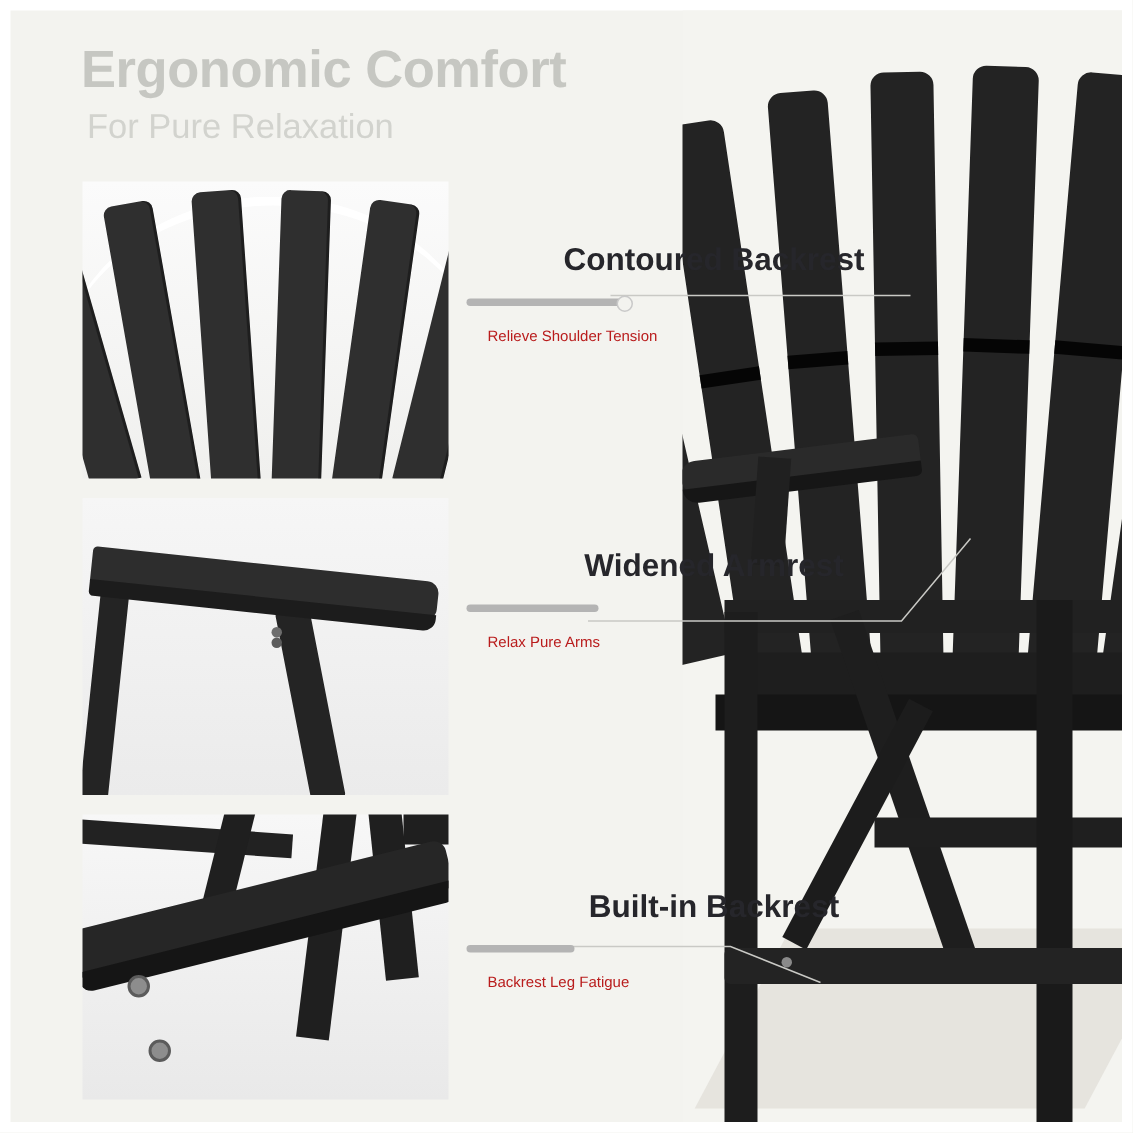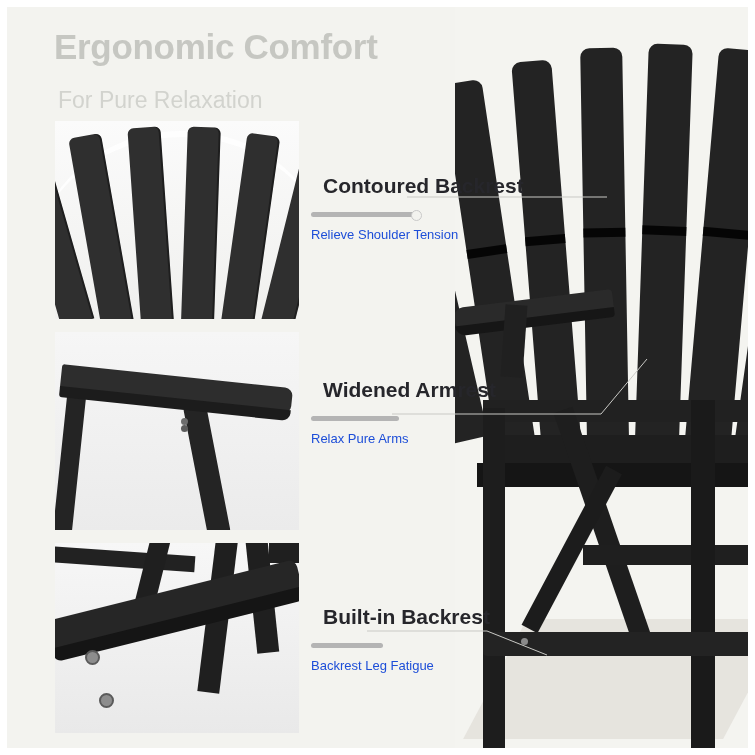--- a/index.html
+++ b/index.html
@@ -22,21 +22,21 @@
   .heading{position:absolute;left:47px;top:20px;}
   .heading h1{
     margin:0;
     font-size:35px;
     font-weight:bold;
     letter-spacing:-0.3px;
     color:#c6c7c2;
     line-height:1.15;
   }
   .heading h2{
-    margin:20px 0 0 4px;
+    margin:4px 0 0 4px;
     font-size:23px;
     font-weight:normal;
     color:#d2d3ce;
     line-height:1.15;
   }
 
   
   .thumb{
     position:absolute;
     left:48px;
@@ -118,34 +118,34 @@
   .foot-leg.f2{left:152px;top:-10px;width:22px;height:160px;transform:rotate(7deg);}
   .foot-leg.f3{left:196px;top:-10px;width:22px;height:120px;transform:rotate(-6deg);}
   .foot-leg.f4{left:214px;top:-10px;width:42px;height:30px;}
 
   
   .feature{position:absolute;left:304px;width:330px;}
   #feature-1{top:155px;}
   #feature-2{top:359px;}
   #feature-3{top:586px;}
   .feature .f-title{
-    font-size:21px;font-weight:bold;color:#26262b;margin:12px;white-space:nowrap;
+    font-size:21px;font-weight:bold;color:#26262b;margin:0;white-space:nowrap;text-align:center;
   }
   .feature .f-rule{
     position:relative;margin:11px 0 9px 0;height:8px;
   }
   .feature .f-rule .bar{
     position:absolute;left:0;top:2px;height:5px;border-radius:3px;background:#b4b4b4;
   }
   .feature .f-rule .dot{
     position:absolute;top:0;width:9px;height:9px;border-radius:50%;
     background:#f3f3ef;border:1.5px solid #c9c9c9;
   }
   .feature .f-sub{
-    font-size:13px;color:#1d4ed8;margin:0;white-space:nowrap;
+    font-size:10px;color:#b91c1c;margin:14px;white-space:nowrap;
   }
   #feature-1 .bar{width:105px;}
   #feature-1 .dot{left:100px;}
   #feature-2 .bar{width:88px;}
   #feature-3 .bar{width:72px;}
 
   
   #leaders{position:absolute;left:0;top:0;width:741px;height:741px;pointer-events:none;}
 
   

